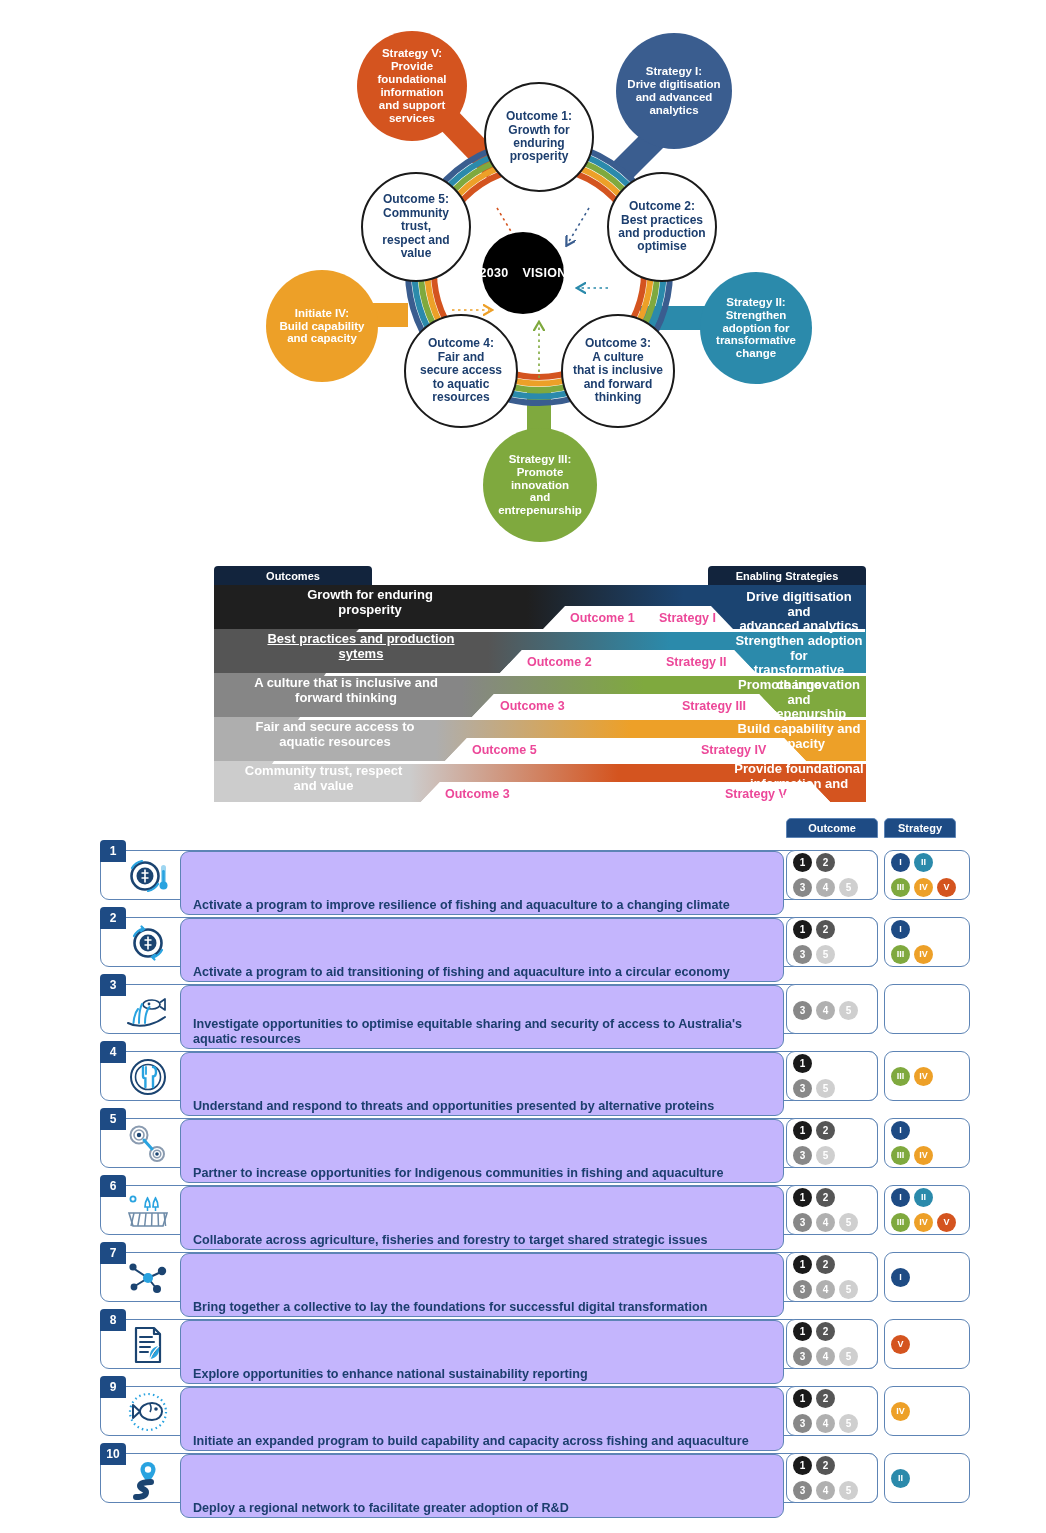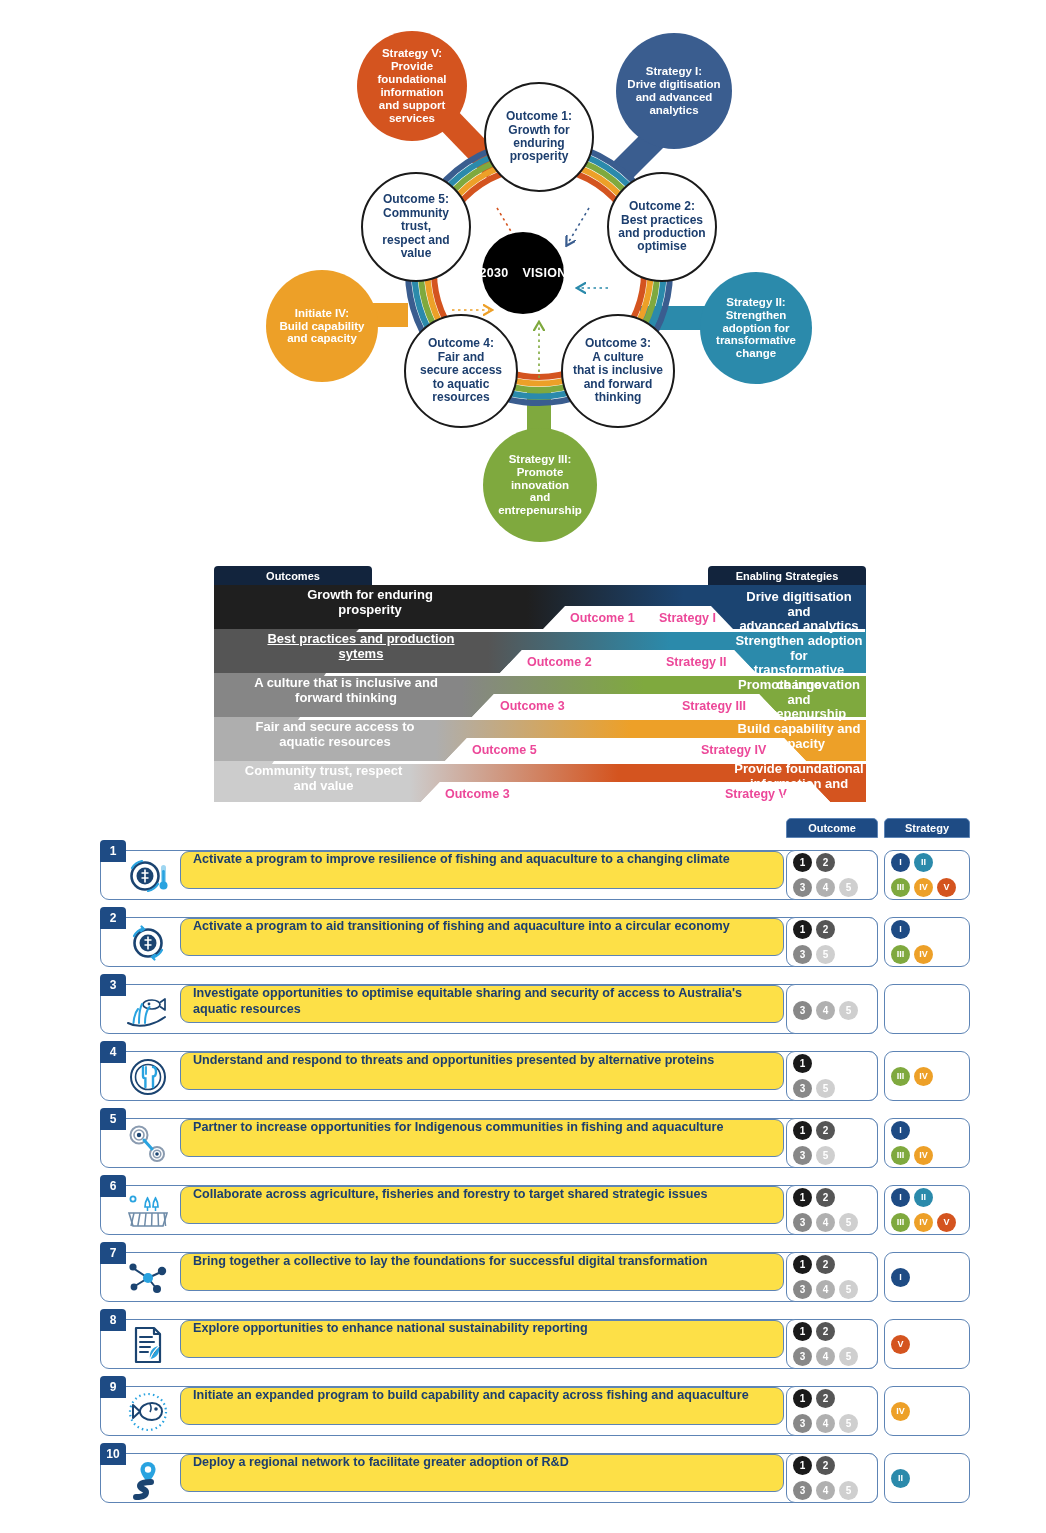--- a/index.html
+++ b/index.html
@@ -88,21 +88,21 @@
   .col-head {
     position:absolute; top:0; height:20px;
     background:#1e4b84;
     color:#ffffff;
     font-size:11px; font-weight:700;
     display:flex; align-items:center; justify-content:center;
     border-radius:5px 5px 0 0;
     border:1px solid #5d84b5;
   }
   .col-head.outcome { left:686px; width:92px; }
-  .col-head.strategy { left:784px; width:86px; }
+  .col-head.strategy { left:784px; width:72px; }
 
   .action-row { position:relative; height:62px; margin-bottom:5px; }
 
   .num-tab {
     position:absolute; left:0; top:0;
     width:26px; height:22px;
     background:#1e4b84;
     color:#ffffff;
     font-size:12px; font-weight:700;
     display:flex; align-items:center; justify-content:center;
@@ -117,25 +117,25 @@
     background:#ffffff;
   }
   .icon-box {
     position:absolute; left:20px; top:14px;
     width:56px; height:44px;
     display:flex; align-items:center; justify-content:center;
     z-index:4;
   }
   .text-pill {
     position:absolute; left:80px; top:11px;
-    width:604px; height:38px;
+    width:604px; height:64px;
     border:1.3px solid #5d84b5;
     border-radius:9px;
-    background:#fde047;
-    display:flex; align-items:flex-start;
+    background:#c4b5fd;
+    display:flex; align-items:flex-end;
     z-index:4;
   }
   .text-pill p {
     margin:0; padding:0 12px;
     font-size:12.6px;
     font-weight:600;
     color:#1c3e6e;
     line-height:1.25;
   }
   .badge-cell {

